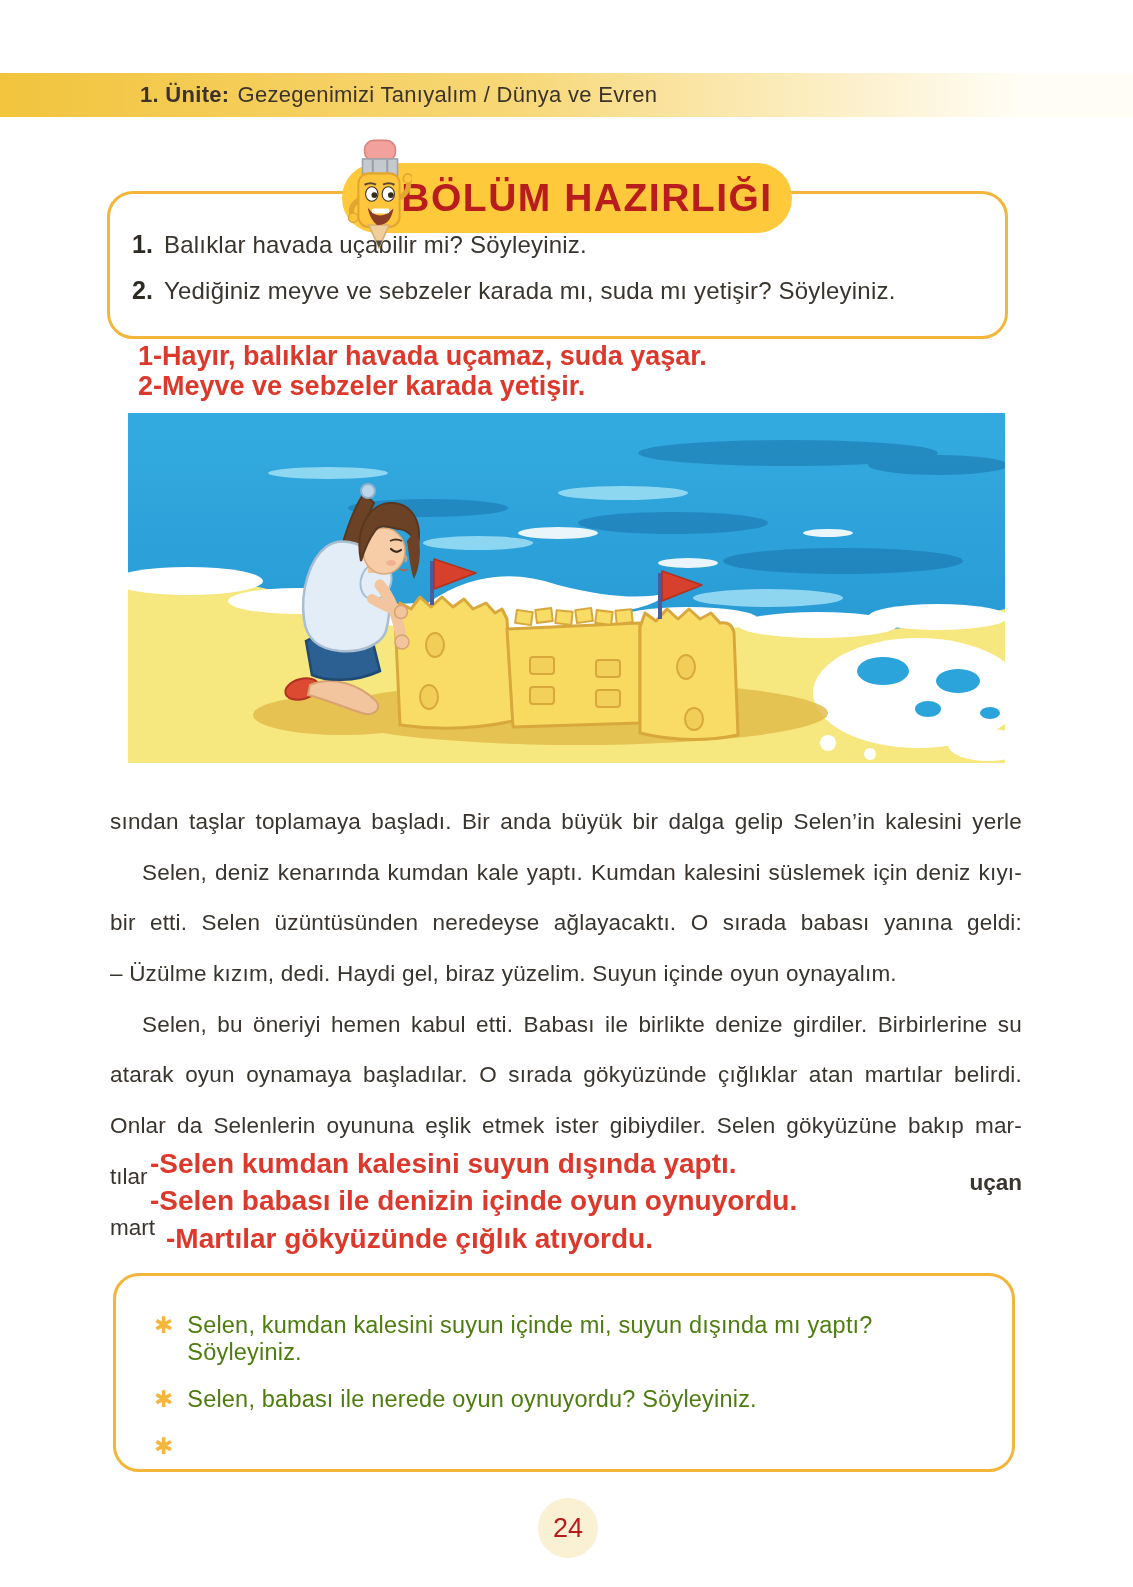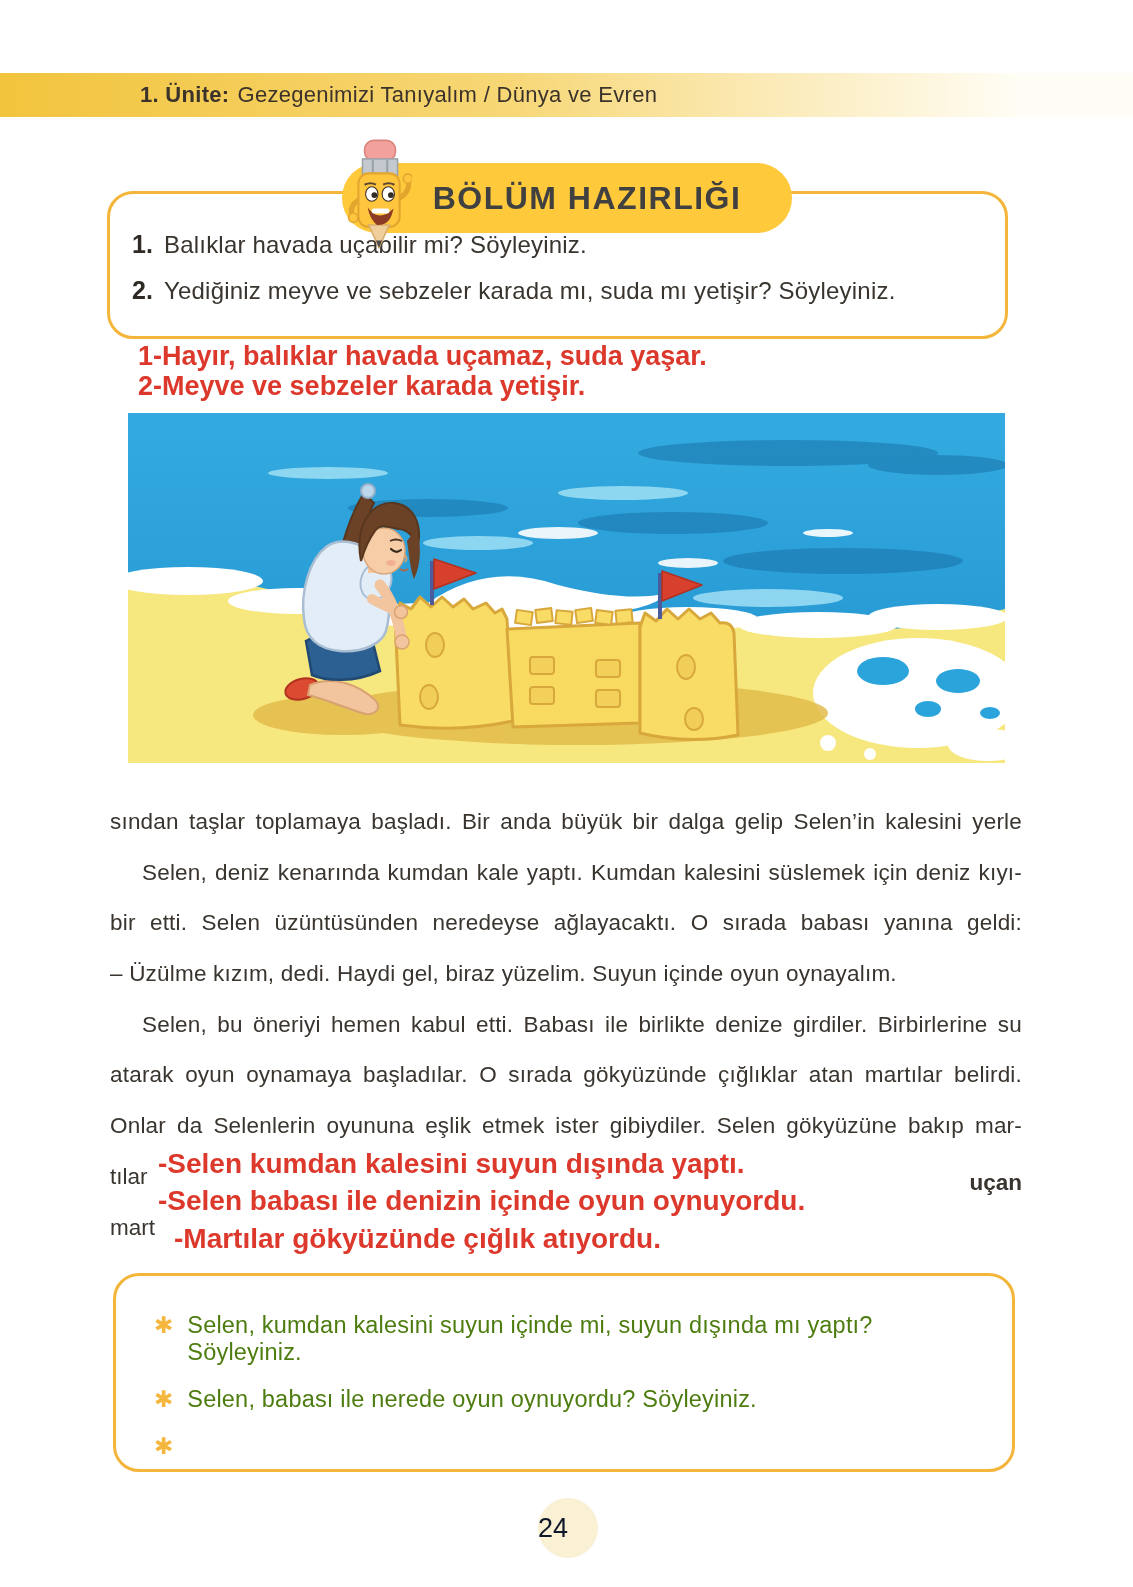--- a/index.html
+++ b/index.html
@@ -13,21 +13,21 @@
     background:linear-gradient(90deg,var(--band-yellow,#F2C43D) 0%, #F7D776 45%, #FFFDF5 90%);
     display:flex;align-items:center;
   }
   .unit-band .inner{margin-left:140px;font-size:22px;letter-spacing:.3px;color:#3B332B;}
   .unit-label{font-weight:700;margin-right:8px;}
   
   .badge{
     position:absolute;left:342px;top:163px;width:450px;height:70px;border-radius:36px;
     background:var(--badge-yellow,#FFC93C);z-index:5;display:flex;align-items:center;justify-content:center;
   }
-  .badge-title{font-size:32px;font-weight:700;letter-spacing:1.5px;color:#404040;padding-left:40px;}
+  .badge-title{font-size:39px;font-weight:700;letter-spacing:1.5px;color:#b91c1c;padding-left:40px;}
   .pencil{position:absolute;left:4px;top:-28px;width:66px;height:118px;}
   
   .qbox{
     position:absolute;background:#fff;border:3px solid var(--box-border,#F3B63B);
     border-radius:26px;box-sizing:border-box;
   }
   .qbox.top{left:107px;top:191px;width:901px;height:148px;padding:36px 20px 0 22px;z-index:1;}
   .qrow{display:flex;align-items:baseline;margin-bottom:17px;}
   .qnum{font-weight:700;font-size:25px;min-width:32px;color:#2F2A24;}
   .qtext{font-size:24px;color:#39342E;letter-spacing:.2px;}
@@ -39,33 +39,33 @@
   
   .story{position:absolute;left:110px;top:797px;width:912px;}
   .story-line{height:50.7px;line-height:50.7px;font-size:22.5px;letter-spacing:.2px;white-space:nowrap;color:#39342E;}
   .story-line.j{white-space:normal;text-align:justify;text-align-last:justify;}
   .story-line.indent{padding-left:32px;}
   .frag-area{position:relative;height:102px;}
   .frag{position:absolute;font-size:22.5px;line-height:50.7px;color:#39342E;}
   .frag.f1{left:0;top:0;}
   .frag.f2{right:0;top:6px;font-weight:bold;}
   .frag.f3{left:0;top:51px;}
-  .answers-bottom{position:absolute;left:40px;top:-7px;z-index:3;}
+  .answers-bottom{position:absolute;left:32px;top:-7px;z-index:3;}
   .answers-bottom .red-line{font-size:28px;line-height:37.5px;}
   .answers-bottom .red-line.ind{padding-left:16px;}
   
   .qbox.bottom{left:113px;top:1273px;width:902px;height:199px;padding:36px 24px 0 38px;}
   .brow{display:flex;align-items:baseline;margin-bottom:20px;}
   .bullet{color:var(--bullet-yellow,#F5B63E);font-size:23px;margin-right:14px;}
   .btext{font-size:23.5px;color:#4d7c0f;letter-spacing:.2px;}
   
   .pagenum{
     position:absolute;left:538px;top:1498px;width:60px;height:60px;border-radius:50%;
-    background:var(--page-circle,#FAF0D4);display:flex;align-items:center;
-    font-size:27px;color:#0f172a;
+    background:var(--page-circle,#FAF0D4);display:flex;align-items:center;justify-content:center;
+    font-size:27px;color:#b91c1c;
   }
 </style>
 </head>
 <body>
 
 <div class="page">
 
   <div class="unit-band">
     <div class="inner">
       <span class="unit-label">1. Ünite:</span><span>Gezegenimizi Tanıyalım / Dünya ve Evren</span>

